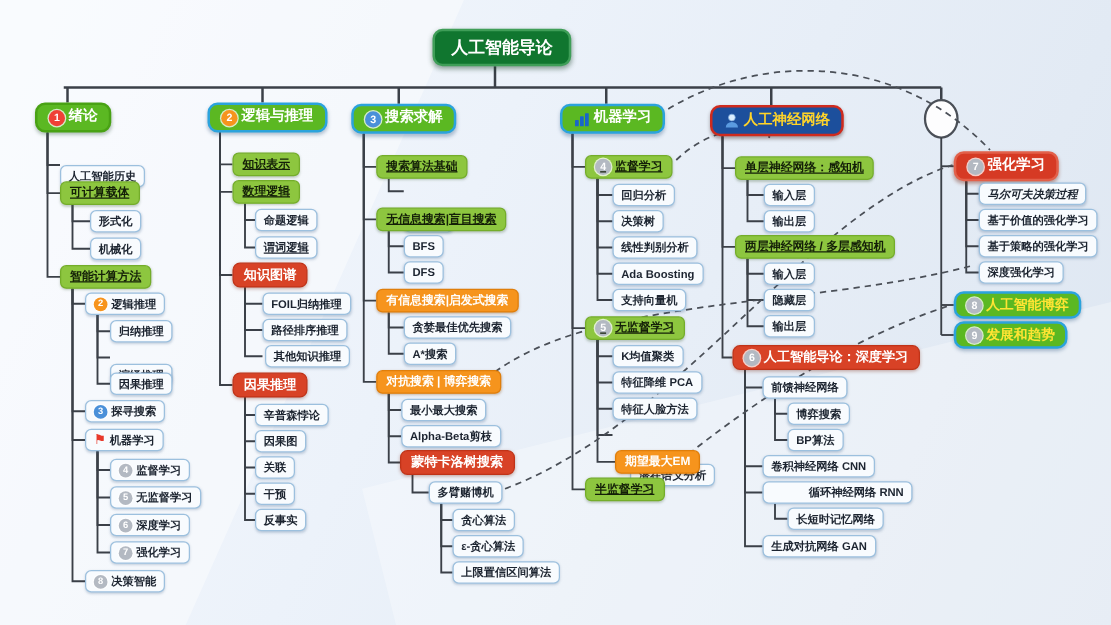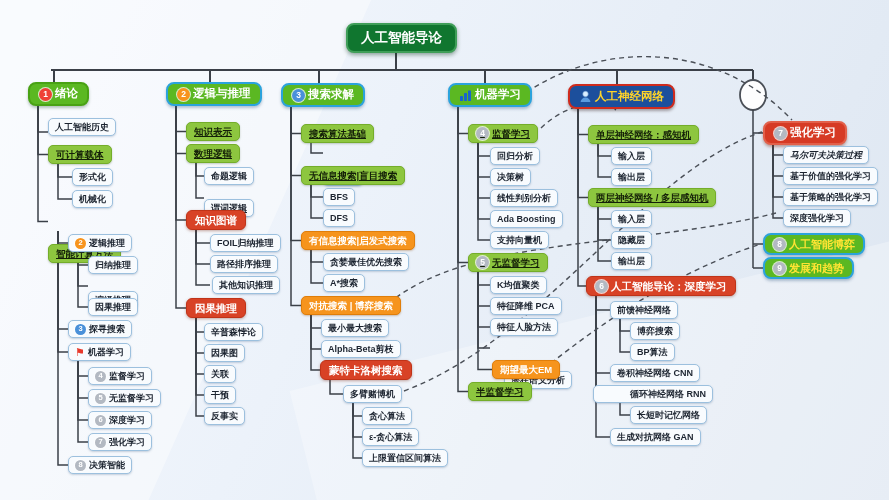--- a/index.html
+++ b/index.html
@@ -144,33 +144,33 @@
       <path d="M 523,386 C 625,300 705,262 761,244" fill="none" stroke="#4a4f57" stroke-width="1.4" stroke-dasharray="5 4"></path>
     </svg>
   <div id="node-layer">
       <div class="node root" style="left: 346px; top: 23px;">
         <span class="lbl">人工智能导论</span>
       </div>
       <div class="node branch1" style="left: 28px; top: 82px;">
         <span class="ic num" style="background: rgb(239, 65, 54);">1</span>
         <span class="lbl">绪论</span>
       </div>
-      <div class="node leaf" style="left: 48px; top: 118px;">
+      <div class="node leaf" style="left: 48px; top: 132px;">
         <span class="lbl">人工智能历史</span>
       </div>
       <div class="node green" style="left: 48px; top: 145px;">
         <span class="lbl">可计算载体</span>
       </div>
       <div class="node leaf" style="left: 72px; top: 168px;">
         <span class="lbl">形式化</span>
       </div>
       <div class="node leaf" style="left: 72px; top: 190px;">
         <span class="lbl">机械化</span>
       </div>
-      <div class="node green" style="left: 48px; top: 212px; margin-top: 32px;">
+      <div class="node green" style="left: 48px; top: 212px;">
         <span class="lbl">智能计算方法</span>
       </div>
       <div class="node leaf" style="left: 68px; top: 234px;">
         <span class="ic num sm" style="background: rgb(247, 148, 29);">2</span>
         <span class="lbl">逻辑推理</span>
       </div>
       <div class="node leaf" style="left: 88px; top: 256px;">
         <span class="lbl">归纳推理</span>
       </div>
       <div class="node leaf" style="left: 88px; top: 291px;">
@@ -213,21 +213,21 @@
       </div>
       <div class="node green" style="left: 186px; top: 122px;">
         <span class="lbl">知识表示</span>
       </div>
       <div class="node green" style="left: 186px; top: 144px;">
         <span class="lbl">数理逻辑</span>
       </div>
       <div class="node leaf" style="left: 204px; top: 167px; align-items: center;">
         <span class="lbl">命题逻辑</span>
       </div>
-      <div class="node leaf" style="left: 204px; top: 199px; text-decoration: underline;">
+      <div class="node leaf" style="left: 204px; top: 189px; text-decoration: underline;">
         <span class="lbl">谓词逻辑</span>
       </div>
       <div class="node red" style="left: 186px; top: 210px;">
         <span class="lbl">知识图谱</span>
       </div>
       <div class="node leaf" style="left: 210px; top: 234px;">
         <span class="lbl">FOIL归纳推理</span>
       </div>
       <div class="node leaf" style="left: 210px; top: 255px;">
         <span class="lbl">路径排序推理</span>
@@ -391,21 +391,21 @@
       </div>
       <div class="node leaf" style="left: 630px; top: 322px;">
         <span class="lbl">博弈搜索</span>
       </div>
       <div class="node leaf" style="left: 630px; top: 343px;">
         <span class="lbl">BP算法</span>
       </div>
       <div class="node leaf" style="left: 610px; top: 364px;">
         <span class="lbl">卷积神经网络 CNN</span>
       </div>
-      <div class="node leaf" style="left: 593px; top: 385px; padding-left: 36px;">
+      <div class="node leaf" style="left: 610px; top: 385px; padding-left: 36px;">
         <span class="lbl">循环神经网络 RNN</span>
       </div>
       <div class="node leaf" style="left: 630px; top: 406px;">
         <span class="lbl">长短时记忆网络</span>
       </div>
       <div class="node leaf" style="left: 610px; top: 428px;">
         <span class="lbl">生成对抗网络 GAN</span>
       </div>
       <div class="node redbranch" style="left: 763px; top: 121px;">
         <span class="ic num" style="background: rgb(179, 185, 194);">7</span>

